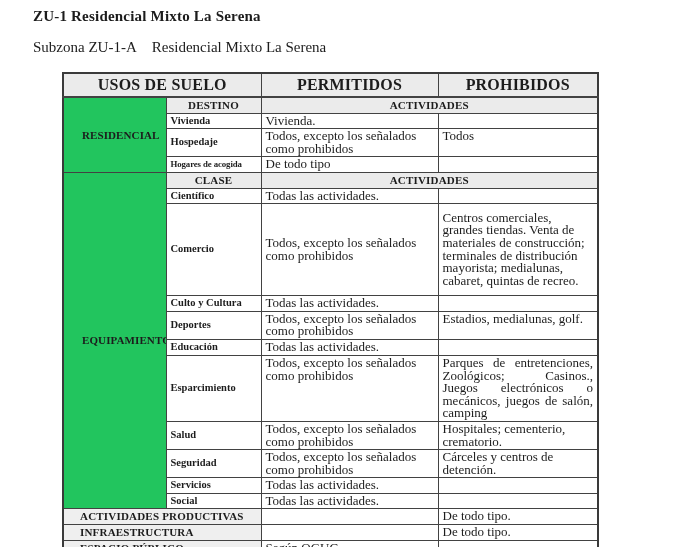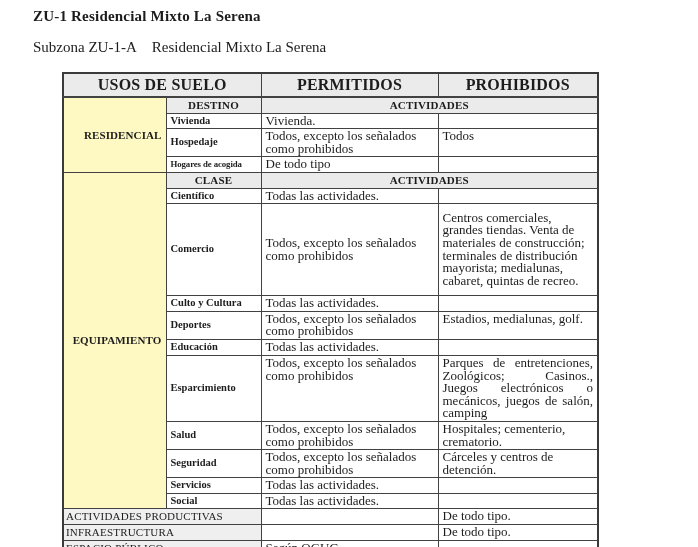--- a/index.html
+++ b/index.html
@@ -27,33 +27,33 @@
     padding:1px 4px;
     font-size:13px;line-height:12.6px;
     overflow:hidden;
   }
   .zoning th{
     background:#ebebeb;font-weight:bold;text-align:center;
     font-size:11px;letter-spacing:.2px;vertical-align:middle;
   }
   tr.main-head th{font-size:16px;border-bottom-width:2px;}
   td.cat{
-    background:#fef9c3;font-weight:bold;font-size:11px;
-    text-align:right;vertical-align:middle;padding-left:2px;letter-spacing:.1px;
+    background:#22c55e;font-weight:bold;font-size:11px;
+    text-align:left;vertical-align:middle;padding-left:18px;letter-spacing:.1px;
   }
   td.lbl{
     font-weight:bold;text-align:left;vertical-align:middle;font-size:10.5px;
   }
   td.lbl.small{font-size:8.8px;letter-spacing:-.1px;}
   td.data{vertical-align:top;text-align:left;}
   td.data.vmid{vertical-align:middle;}
   td.data.just{text-align:justify;}
   td.foot-lbl{
-    background:#efefef;font-weight:normal;font-size:11px;
-    text-align:left;vertical-align:middle;padding-left:2px;letter-spacing:.2px;
+    background:#efefef;font-weight:bold;font-size:11px;
+    text-align:left;vertical-align:middle;padding-left:16px;letter-spacing:.2px;
   }
   tr.foot td{border-top-width:1px;}
   tr.last td{border-bottom-width:2px;}
 </style>
 </head>
 <body>
 
 <div class="doc-title">ZU-1 Residencial Mixto La Serena</div>
 
 <div class="doc-subtitle">

